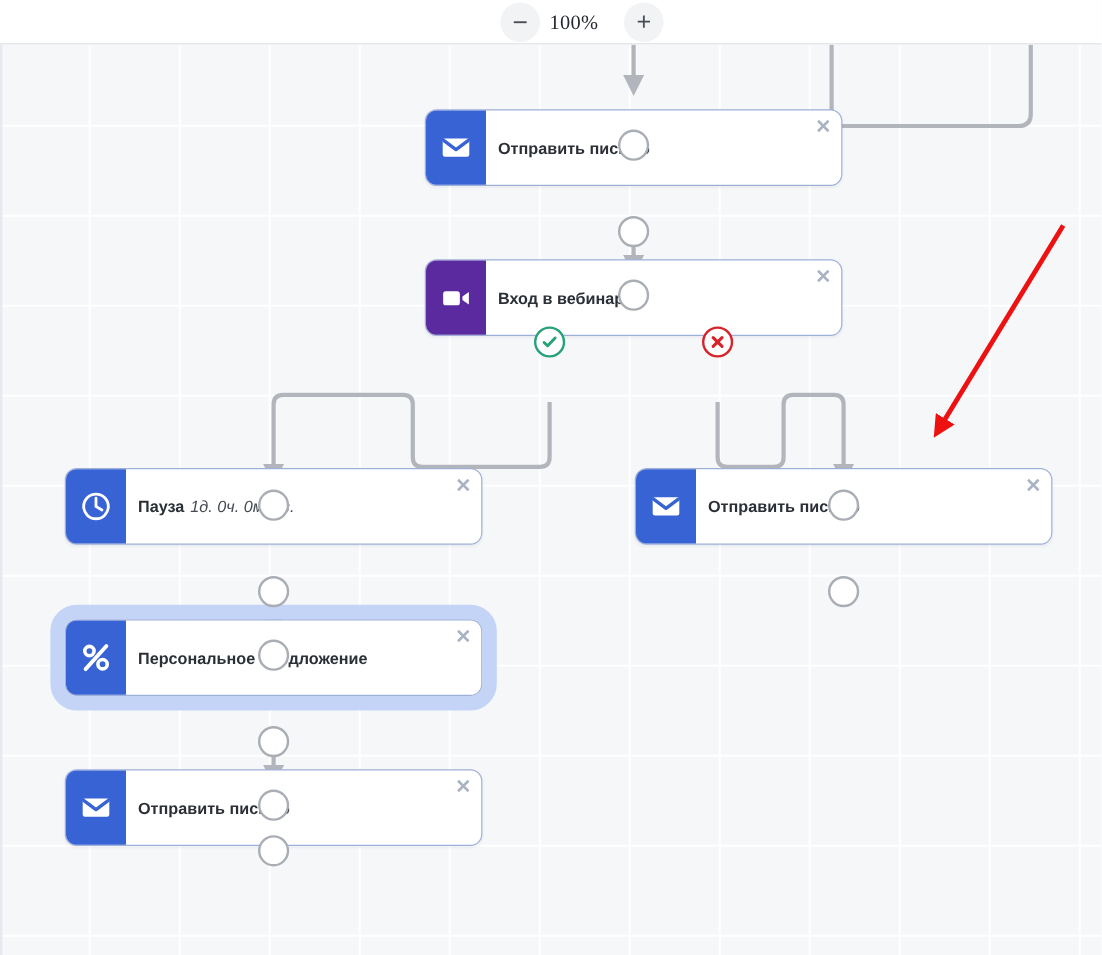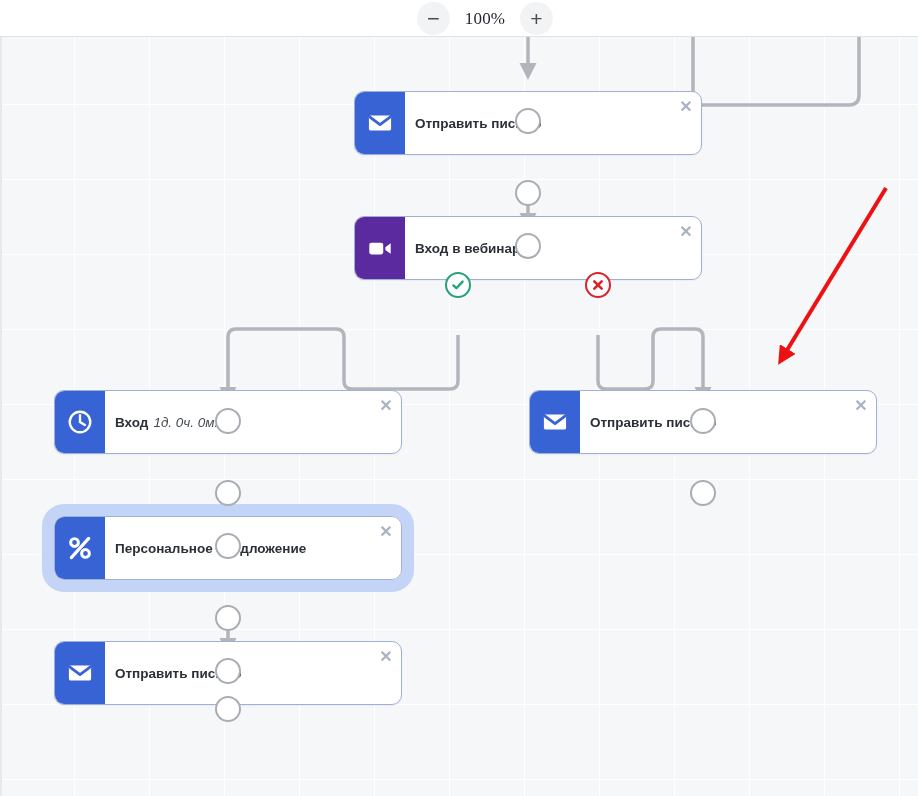--- a/index.html
+++ b/index.html
@@ -53,21 +53,21 @@
     color: #4a4f57;
     font-size: 21px;
     line-height: 1;
     padding: 0;
     cursor: pointer;
     font-family: "Liberation Sans", sans-serif;
   }
   .zoom-btn.minus { font-size: 22px; }
   .zoom-level {
     min-width: 54px;
-    text-align: center;
+    text-align: left;
     font-family: "Liberation Serif", serif;
     font-size: 17px;
     color: #23272e;
     letter-spacing: .2px;
   }
 
   
   .canvas {
     position: absolute;
     left: 0;
@@ -285,21 +285,21 @@
     </div>
 
     <div class="node" style="left:52px; top:353px; width:348px;">
       <div class="node-icon pause">
         <svg width="30" height="30" viewBox="0 0 28 28" aria-hidden="true">
           <circle cx="14" cy="14" r="9.6" fill="none" stroke="#ffffff" stroke-width="2.2"></circle>
           <path d="M14 7.6 L14 14 L18.6 16.8" fill="none" stroke="#ffffff" stroke-width="2.2" stroke-linecap="round"></path>
         </svg>
       </div>
       <div class="node-body">
-        <span class="node-title">Вход</span>
+        <span class="node-title">Пауза</span>
         <span class="node-sub">1д. 0ч. 0м. 0с.</span>
         <span class="node-close">✕</span>
       </div>
     </div>
     <div class="port" style="left:213px; top:371px;"></div>
     <div class="port" style="left:213px; top:443px;"></div>
 
     <div class="node selected" style="left:52px; top:479px; width:348px;">
       <div class="node-icon percent">
         <svg width="32" height="32" viewBox="0 0 28 28" aria-hidden="true">

